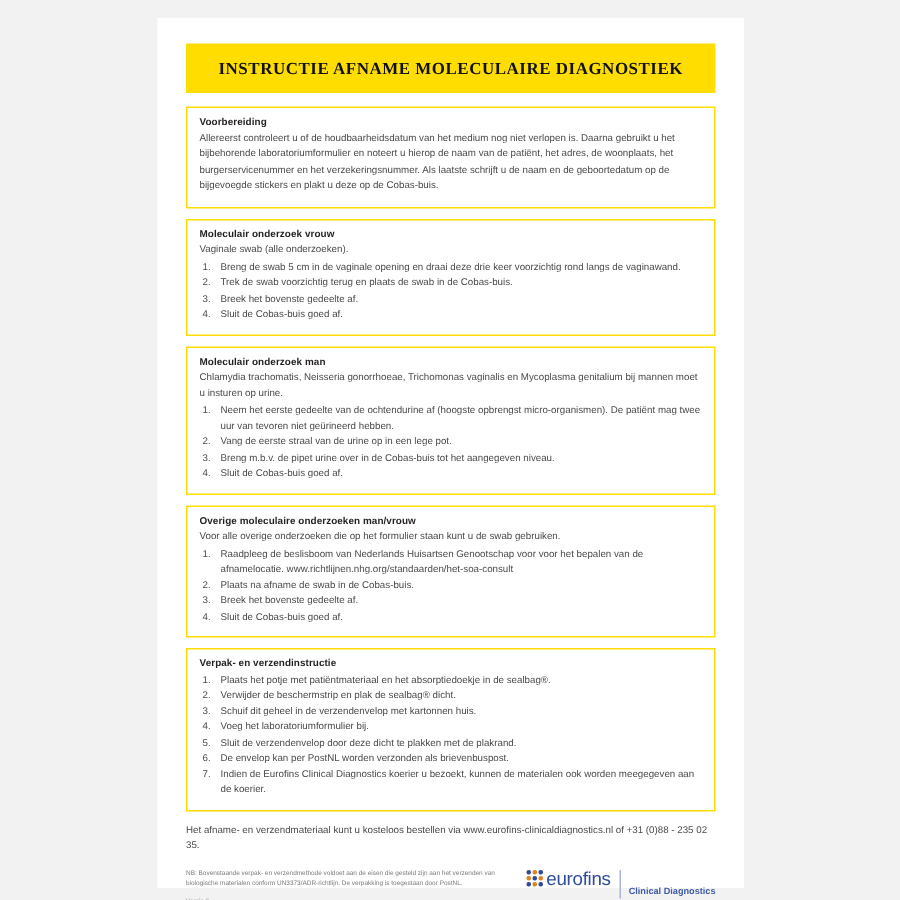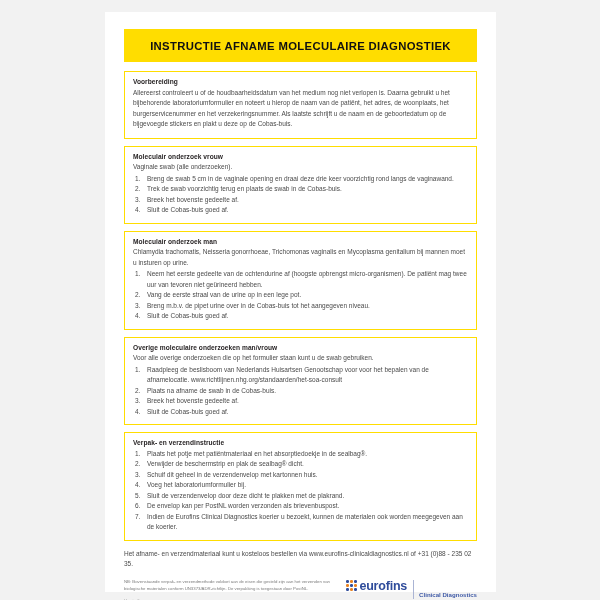--- a/index.html
+++ b/index.html
@@ -30,20 +30,21 @@
   }
 
   
   .title-banner {
     background: #ffdd00;
     height: 33px;
     display: flex;
     align-items: center;
     justify-content: center;
     margin-bottom: 9px;
+    font-family: Liberation Serif, serif;
   }
   .title-banner .title-text {
     font-size: 11.3px;
     font-weight: bold;
     letter-spacing: 0.35px;
     color: #111111;
     white-space: nowrap;
   }
 
   
@@ -132,21 +133,21 @@
     position: absolute;
     width: 2.6px;
     height: 2.6px;
     border-radius: 50%;
     display: block;
   }
   .logo-text-col { display: flex; align-items: flex-start; }
   .logo-word {
     font-size: 12.5px;
     color: #2f4c9b;
-    font-weight: bold;
+    font-weight: normal;
     letter-spacing: -0.2px;
     line-height: 12px;
   }
   .logo-divider {
     width: 1px;
     height: 19px;
     background: #aab4d4;
     margin: 0 5px 0 6px;
   }
   .logo-sub {

